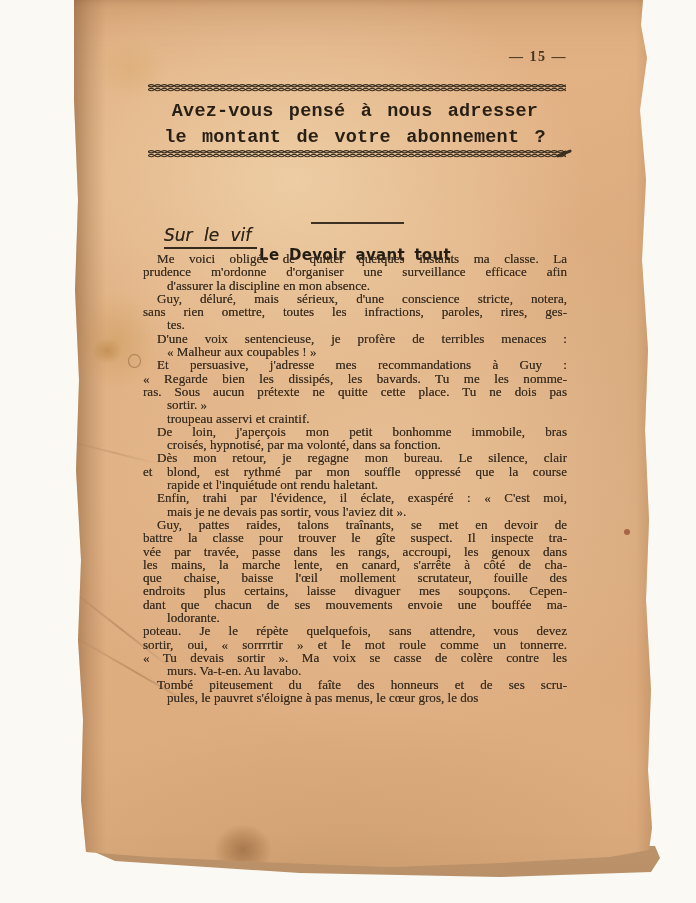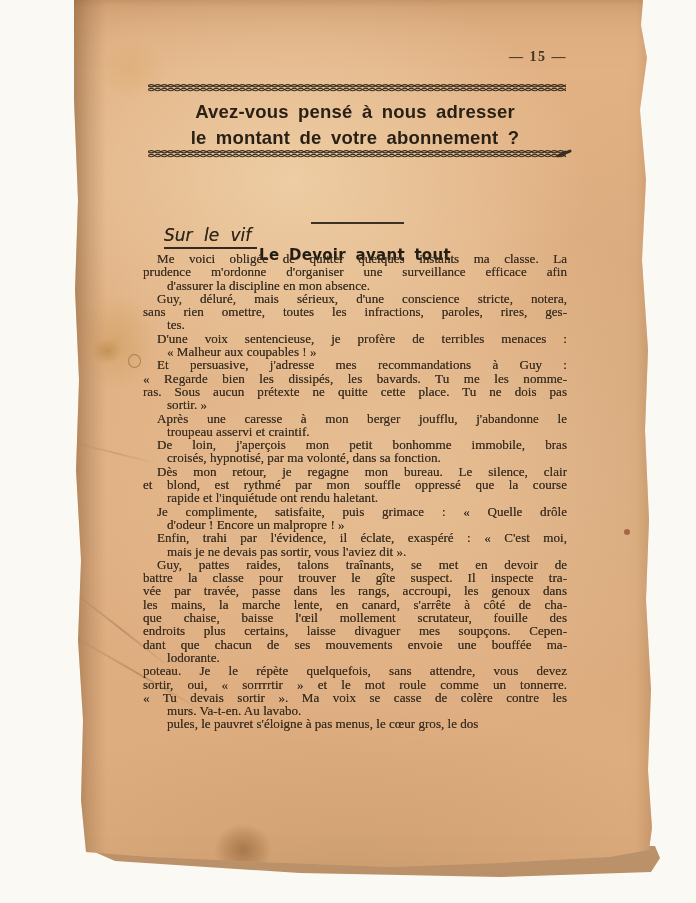--- a/index.html
+++ b/index.html
@@ -54,21 +54,21 @@
   .crease3{left:70px;top:452px;width:90px;transform:rotate(14deg);opacity:.6;}
 
   
   .pageno{position:absolute;left:143px;top:49px;width:424px;text-align:right;
     font:700 14px "Liberation Serif",serif;letter-spacing:1.5px;color:#43examp;color:#453823;}
   .wave{position:absolute;left:148px;}
   .wave.r1{top:83px;} .wave.r2{top:149px;}
   .flourish{position:absolute;left:556px;top:152px;width:16px;height:3px;
     background:#3a2e20;transform:rotate(-22deg);border-radius:2px;}
   .notice{position:absolute;left:133px;top:99px;width:444px;text-align:center;
-    font-family:Liberation Sans, sans-serif;font-weight:700;font-size:18.5px;line-height:25.5px;
+    font-family:Liberation Mono, monospace;font-weight:700;font-size:18.5px;line-height:25.5px;
     color:#281f15;word-spacing:4px;letter-spacing:.2px;}
   .title{position:absolute;left:143px;top:175px;width:424px;text-align:center;
     font-family:"DejaVu Sans",sans-serif;font-weight:400;font-size:29px;
     color:#38392e;color:#3a3226;word-spacing:9px;letter-spacing:.5px;text-shadow:0 0 .6px rgba(58,50,38,.8);}
   .title-rule{position:absolute;left:311px;top:222px;width:93px;height:2px;background:#3c3124;}
   .rubric{position:absolute;left:164px;top:225px;
     font-family:"DejaVu Sans",sans-serif;font-style:italic;font-size:17px;color:#2e2519;
     word-spacing:6px;border-bottom:2px solid #332a1d;padding:0 6px 2px 0;text-shadow:0 0 .5px rgba(46,37,25,.7);}
   .heading{position:absolute;left:143px;top:246px;width:424px;text-align:center;
     font-family:"DejaVu Sans",sans-serif;font-weight:700;font-size:15px;
@@ -143,35 +143,30 @@
           <div class="line first">D'une voix sentencieuse, je profère de terribles menaces :</div>
           <div class="line last">« Malheur aux coupables ! »</div>
         </div>
         <div>
           <div class="line first">Et persuasive, j'adresse mes recommandations à Guy :</div>
           <div class="line">« Regarde bien les dissipés, les bavards. Tu me les nomme-</div>
           <div class="line">ras. Sous aucun prétexte ne quitte cette place. Tu ne dois pas</div>
           <div class="line last">sortir. »</div>
         </div>
         <div>
-          <div class="line first">Après une caresse à mon berger joufflu, j'abandonne le</div>
           <div class="line last">troupeau asservi et craintif.</div>
         </div>
         <div>
           <div class="line first">De loin, j'aperçois mon petit bonhomme immobile, bras</div>
           <div class="line last">croisés, hypnotisé, par ma volonté, dans sa fonction.</div>
         </div>
         <div>
           <div class="line first">Dès mon retour, je regagne mon bureau. Le silence, clair</div>
           <div class="line">et blond, est rythmé par mon souffle oppressé que la course</div>
           <div class="line last">rapide et l'inquiétude ont rendu haletant.</div>
-        </div>
-        <div>
-          <div class="line first">Je complimente, satisfaite, puis grimace : « Quelle drôle</div>
-          <div class="line last">d'odeur ! Encore un malpropre ! »</div>
         </div>
         <div>
           <div class="line first">Enfin, trahi par l'évidence, il éclate, exaspéré : « C'est moi,</div>
           <div class="line last">mais je ne devais pas sortir, vous l'aviez dit ».</div>
         </div>
         <div>
           <div class="line first">Guy, pattes raides, talons traînants, se met en devoir de</div>
           <div class="line">battre la classe pour trouver le gîte suspect. Il inspecte tra-</div>
           <div class="line">vée par travée, passe dans les rangs, accroupi, les genoux dans</div>
           <div class="line">les mains, la marche lente, en canard, s'arrête à côté de cha-</div>
@@ -180,17 +175,18 @@
           <div class="line">dant que chacun de ses mouvements envoie une bouffée ma-</div>
           <div class="line last">lodorante.</div>
         </div>
         <div>
           <div class="line">poteau. Je le répète quelquefois, sans attendre, vous devez</div>
           <div class="line">sortir, oui, « sorrrrtir » et le mot roule comme un tonnerre.</div>
           <div class="line">« Tu devais sortir ». Ma voix se casse de colère contre les</div>
           <div class="line last">murs. Va-t-en. Au lavabo.</div>
         </div>
         <div>
+          <div class="line first">Tombé piteusement du faîte des honneurs et de ses scru-</div>
           <div class="line last">pules, le pauvret s'éloigne à pas menus, le cœur gros, le dos</div>
         </div>
       </div>
   </div>
 </div>
 
 </body></html>

